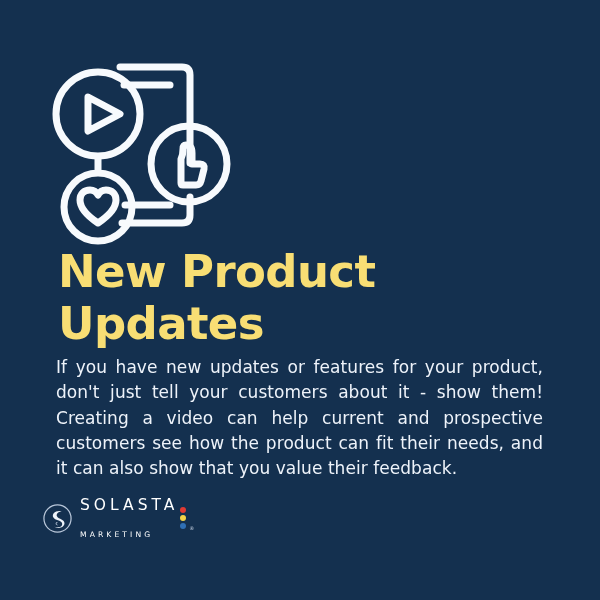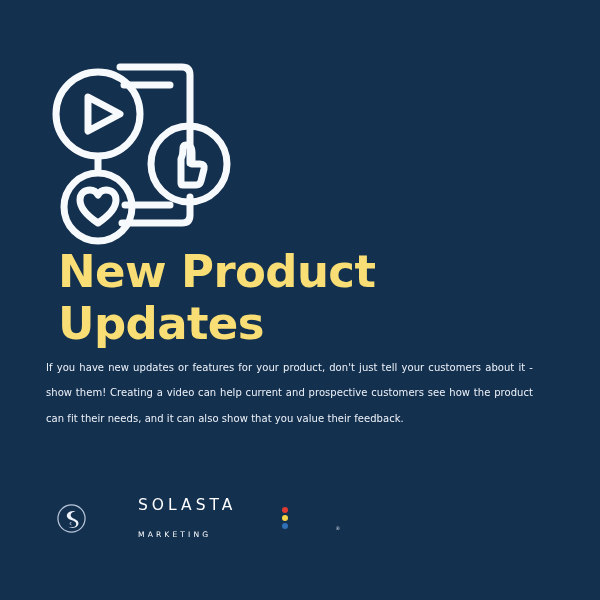--- a/index.html
+++ b/index.html
@@ -48,40 +48,39 @@
     font-weight: bold;
     font-size: 45px;
     line-height: 52px;
     letter-spacing: -0.6px;
     white-space: pre-line;
   }
 
   
   #body-copy {
     position: absolute;
-    left: 46px;
+    left: 56px;
     top: 355px;
     width: 487px;
     color: #eef3fa;
     font-family: "DejaVu Sans", sans-serif;
-    font-size: 10px;
+    font-size: 17px;
     line-height: 25.3px;
     text-align: justify;
     letter-spacing: 0.05px;
   }
 
   
   #logo {
     position: absolute;
-    left: 56px;
+    left: 42px;
     top: 501px;
     height: 34px;
     display: flex;
     align-items: center;
-    gap: 44px;
   }
   #logo-mark {
     width: 31px;
     height: 31px;
     flex: 0 0 auto;
     margin-right: 7px;
   }
   #logo-mark svg { display: block; width: 31px; height: 31px; }
 
   #logo-words {

